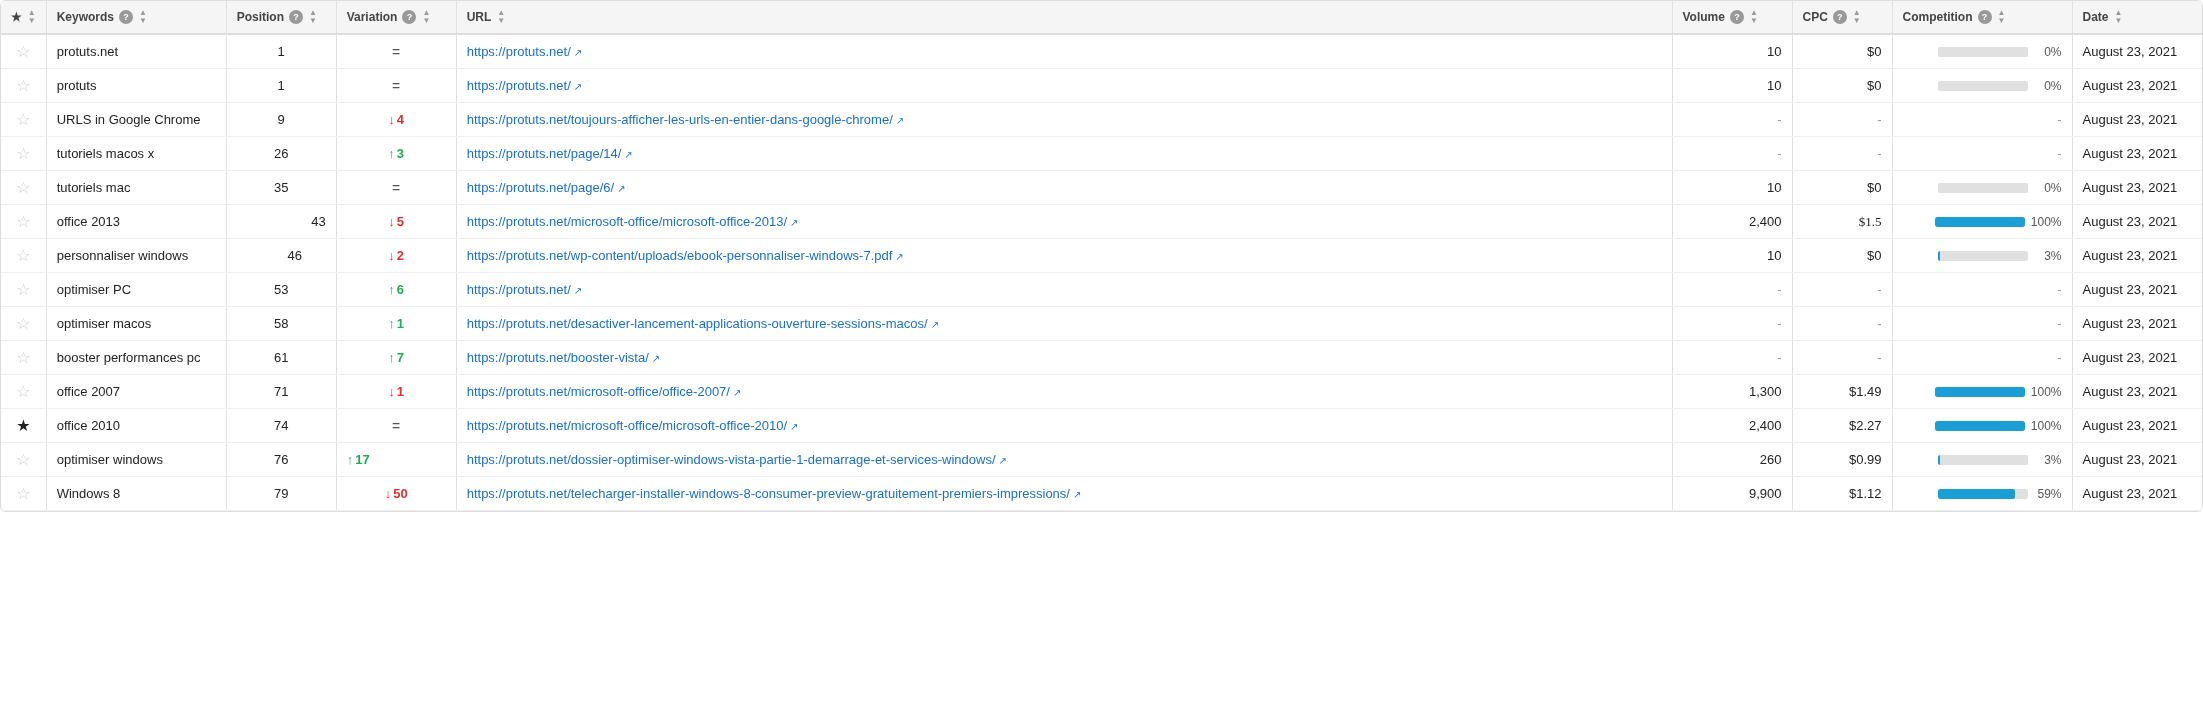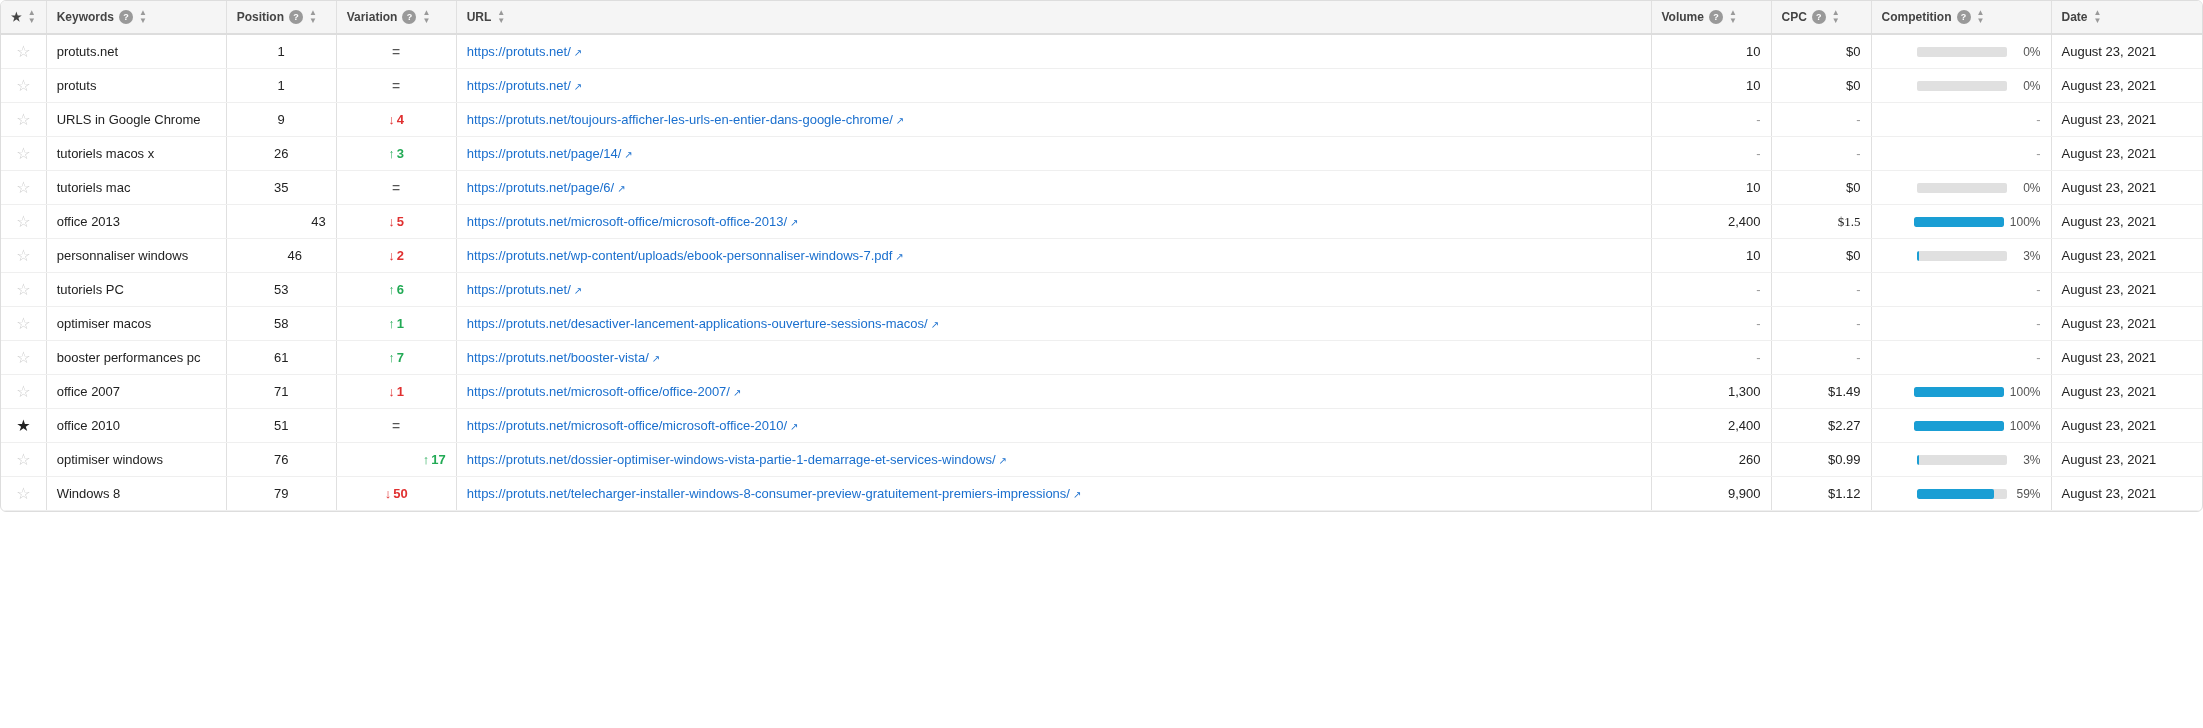--- a/index.html
+++ b/index.html
@@ -12,21 +12,21 @@
     td { padding: 7px 10px; border-bottom: 1px solid #efefef; border-right: 1px solid #e0e0e0; vertical-align: middle; white-space: nowrap; }
     td:last-child { border-right: none; }
     .col-star { width: 40px; text-align: center; }
     .col-keyword { width: 180px; }
     .col-position { width: 110px; text-align: center; }
     .col-variation { width: 120px; text-align: center; }
     .col-url { }
     .col-volume { width: 120px; text-align: right; }
     .col-cpc { width: 100px; text-align: right; }
     .col-competition { width: 180px; text-align: right; }
-    .col-date { width: 151px; }
+    .col-date { width: 130px; }
     .star-icon { color: #ccc; font-size: 16px; cursor: pointer; }
     .star-icon.filled { color: #222; }
     .sort-icons { display: inline-flex; flex-direction: column; margin-left: 4px; color: #999; font-size: 8px; line-height: 1; vertical-align: middle; }
     .help-icon { display: inline-block; width: 14px; height: 14px; border-radius: 50%; background: #999; color: #fff; font-size: 9px; text-align: center; line-height: 14px; margin-left: 3px; font-weight: bold; cursor: help; }
     .url-link { color: #1a6fce; text-decoration: none; }
     .ext-icon { display: inline-block; width: 10px; height: 10px; margin-left: 3px; color: #1a6fce; font-size: 10px; }
     .variation-eq { color: #555; font-size: 14px; }
     .variation-up { color: #22aa55; font-size: 13px; }
     .variation-down { color: #e03030; font-size: 13px; }
     .variation-num { font-weight: 600; margin-left: 2px; }
@@ -216,21 +216,21 @@
               <div class="bar-bg">
                 <div class="bar-fill" style="width: 3%;"></div>
               </div>
               <span class="pct-label">3%</span>
             </div>
           </td>
           <td class="col-date"><span>August 23, 2021</span></td>
         </tr>
         <tr>
           <td class="col-star"><span class="star-icon">☆</span></td>
-          <td class="col-keyword"><span>tutoriels PC</span></td>
+          <td class="col-keyword"><span>optimiser PC</span></td>
           <td class="col-position" style="text-align: center;"><span>53</span></td>
           <td class="col-variation" style="text-align: center;"><span class="variation-up">↑</span><span class="variation-num up">6</span></td>
           <td class="col-url"><a class="url-link" href="#">https://protuts.net/<span class="ext-icon"> ↗</span></a></td>
           <td class="col-volume" style="text-align: right;"><span class="dash">-</span></td>
           <td class="col-cpc" style="text-align: right;"><span class="dash">-</span></td>
           <td class="col-competition"><span class="dash">-</span></td>
           <td class="col-date"><span>August 23, 2021</span></td>
         </tr>
         <tr>
           <td class="col-star"><span class="star-icon">☆</span></td>
@@ -268,40 +268,40 @@
                 <div class="bar-fill" style="width: 100%;"></div>
               </div>
               <span class="pct-label">100%</span>
             </div>
           </td>
           <td class="col-date"><span>August 23, 2021</span></td>
         </tr>
         <tr>
           <td class="col-star"><span class="star-icon filled">★</span></td>
           <td class="col-keyword"><span>office 2010</span></td>
-          <td class="col-position" style="text-align: center;"><span>51</span></td>
+          <td class="col-position" style="text-align: center;"><span>74</span></td>
           <td class="col-variation" style="text-align: center;"><span class="variation-eq">=</span></td>
           <td class="col-url"><a class="url-link" href="#">https://protuts.net/microsoft-office/microsoft-office-2010/<span class="ext-icon"> ↗</span></a></td>
           <td class="col-volume" style="text-align: right;"><span>2,400</span></td>
           <td class="col-cpc" style="text-align: right;"><span>$2.27</span></td>
           <td class="col-competition">
             <div class="bar-container">
               <div class="bar-bg">
                 <div class="bar-fill" style="width: 100%;"></div>
               </div>
               <span class="pct-label">100%</span>
             </div>
           </td>
           <td class="col-date"><span>August 23, 2021</span></td>
         </tr>
         <tr>
           <td class="col-star"><span class="star-icon">☆</span></td>
           <td class="col-keyword"><span>optimiser windows</span></td>
           <td class="col-position" style="text-align: center;"><span>76</span></td>
-          <td class="col-variation" style="text-align: right; margin-top: 18px;"><span class="variation-up">↑</span><span class="variation-num up">17</span></td>
+          <td class="col-variation" style="text-align: left; margin-top: 18px;"><span class="variation-up">↑</span><span class="variation-num up">17</span></td>
           <td class="col-url"><a class="url-link" href="#">https://protuts.net/dossier-optimiser-windows-vista-partie-1-demarrage-et-services-windows/<span class="ext-icon"> ↗</span></a></td>
           <td class="col-volume" style="text-align: right; margin-top: 25px;"><span>260</span></td>
           <td class="col-cpc" style="text-align: right;"><span>$0.99</span></td>
           <td class="col-competition">
             <div class="bar-container">
               <div class="bar-bg">
                 <div class="bar-fill" style="width: 3%;"></div>
               </div>
               <span class="pct-label">3%</span>
             </div>

